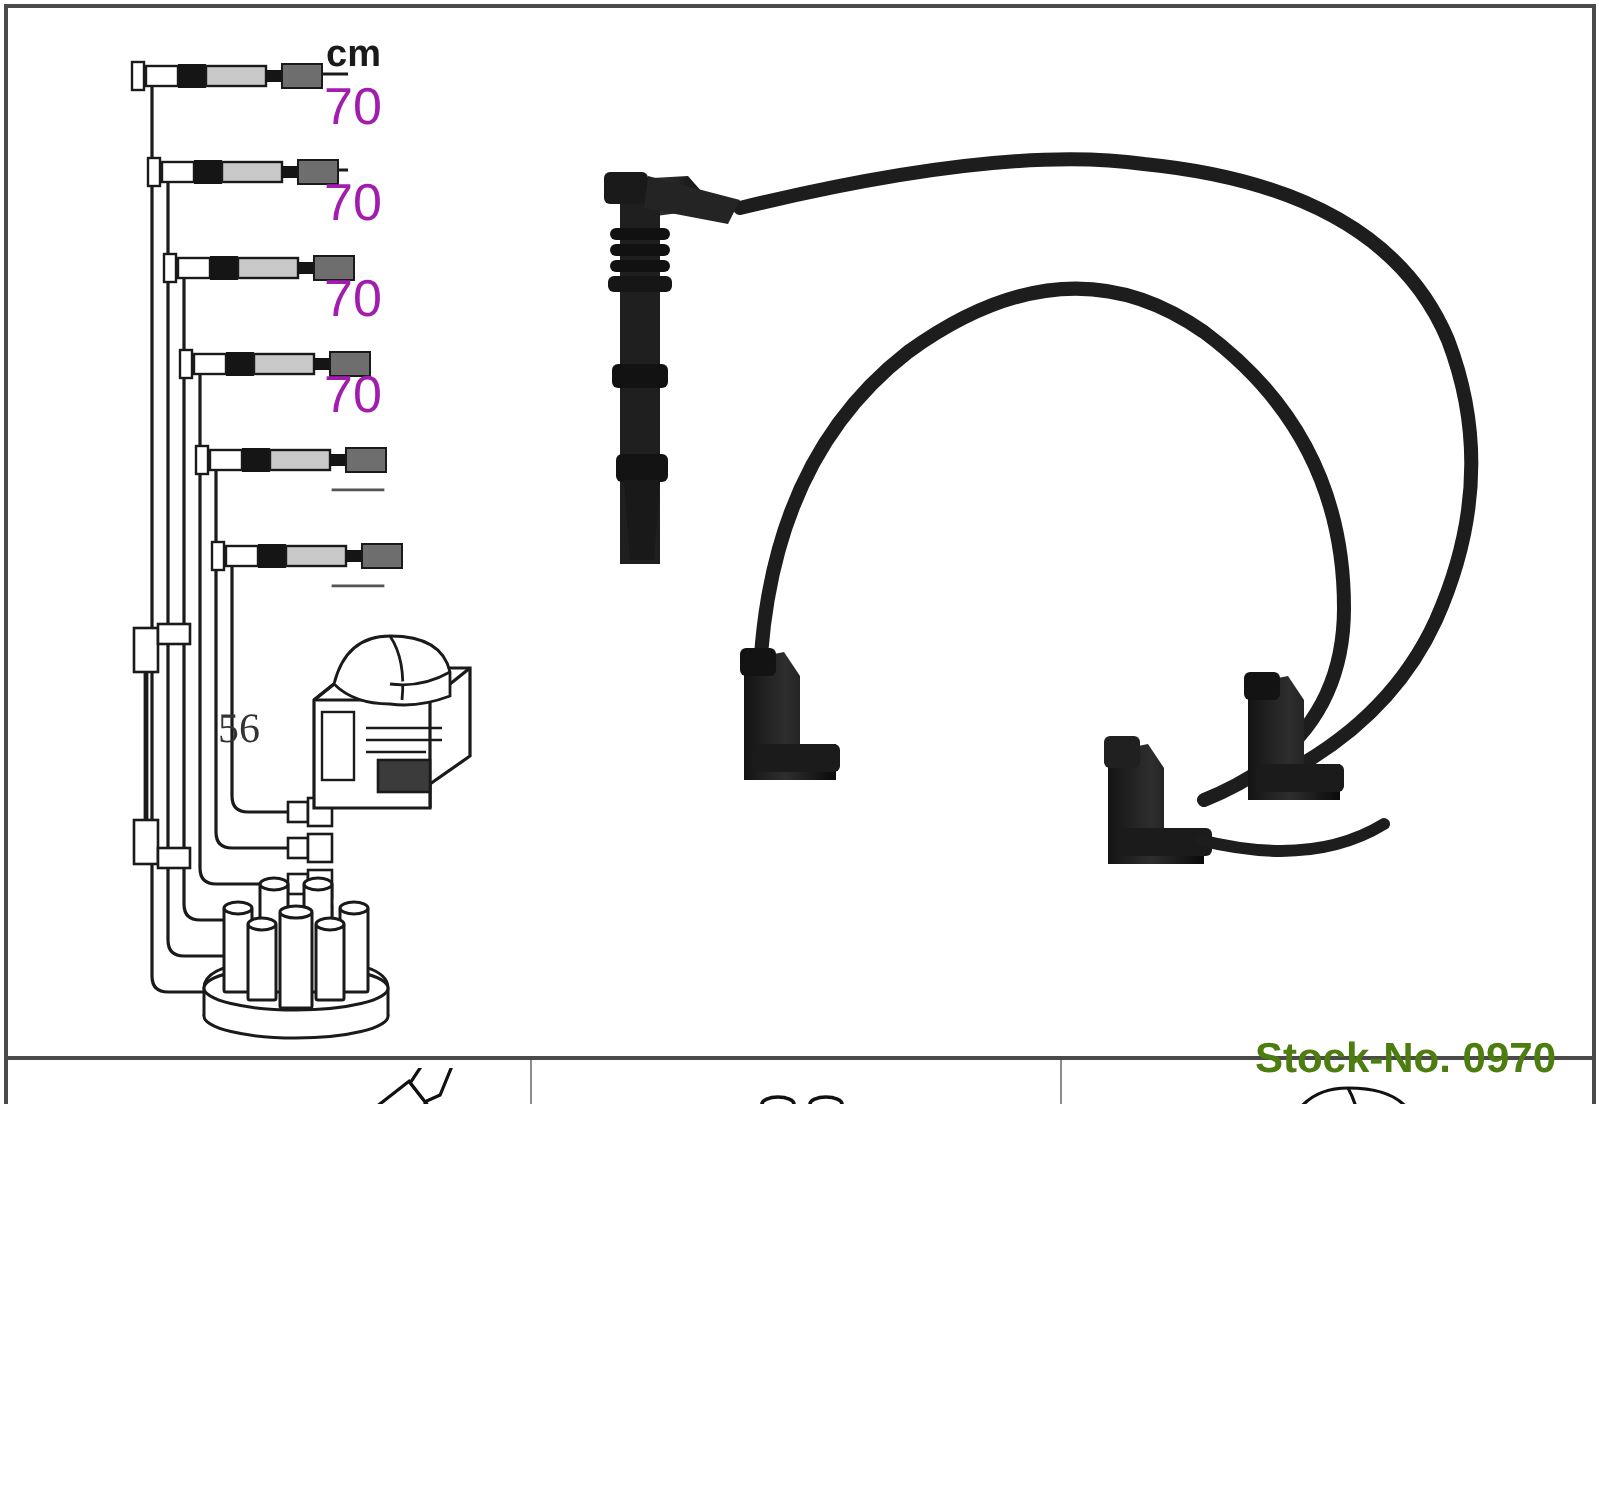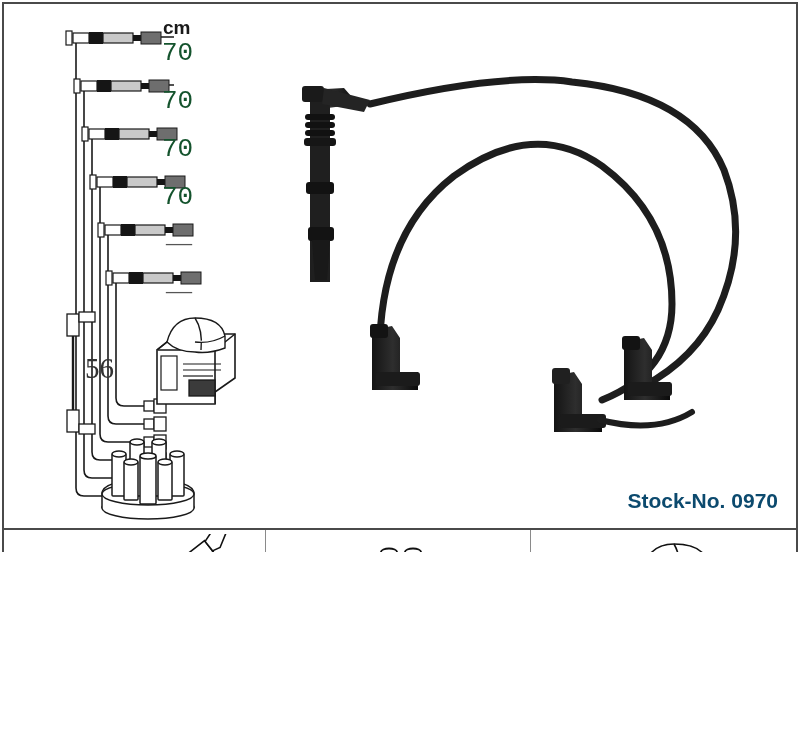--- a/index.html
+++ b/index.html
@@ -39,55 +39,56 @@
     position: absolute;
     font-size: 19px;
     font-weight: bold;
     color: #1a1a1a;
     letter-spacing: 0px;
   }
   .meas-val {
     position: absolute;
     font-size: 26px;
     font-weight: normal;
-    color: #14532d;
-    font-family: Liberation Mono, monospace;
+    color: #a21caf;
+    font-family: Liberation Sans, sans-serif;
     text-align: right;
   }
   .meas-dash {
     position: absolute;
     font-size: 26px;
     color: #555555;
     font-family: "Liberation Serif", serif;
   }
   .meas-56 {
     position: absolute;
-    font-size: 29px;
+    font-size: 21px;
     color: #333333;
     font-family: "Liberation Serif", serif;
+    padding-left: 24px;
   }
 
   
   .product-code {
     position: absolute;
     right: 22px;
     top: 447px;
     font-size: 31px;
     font-weight: bold;
     color: #111111;
     letter-spacing: -0.5px;
     white-space: nowrap;
   }
   .stock-no {
     position: absolute;
     right: 22px;
-    top: 489px;
+    top: 518px;
     font-size: 21px;
     font-weight: bold;
-    color: #0c4a6e;
+    color: #4d7c0f;
     white-space: nowrap;
   }
 
   svg { display:block; }
   .abs { position:absolute; }
 </style>
 </head>
 <body>
 
 <div id="sheet">

